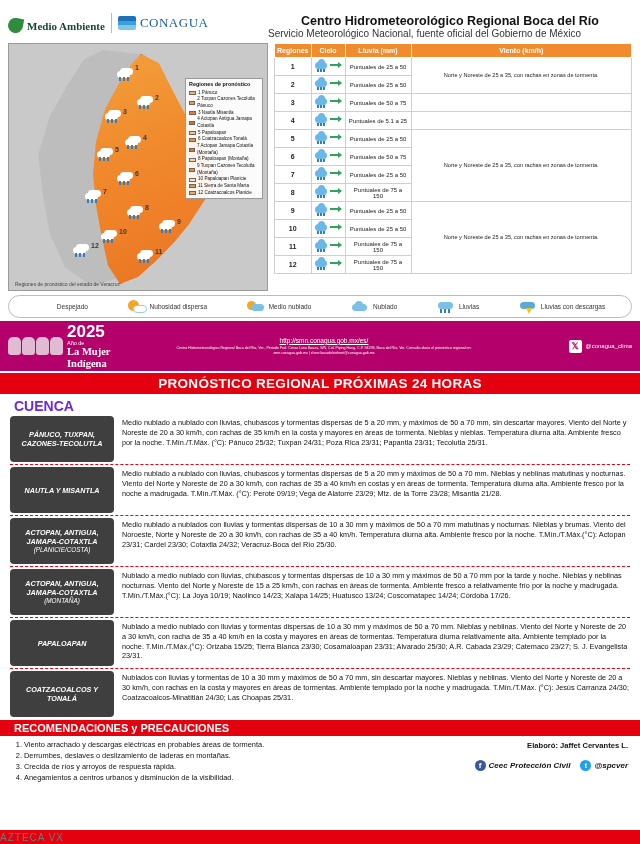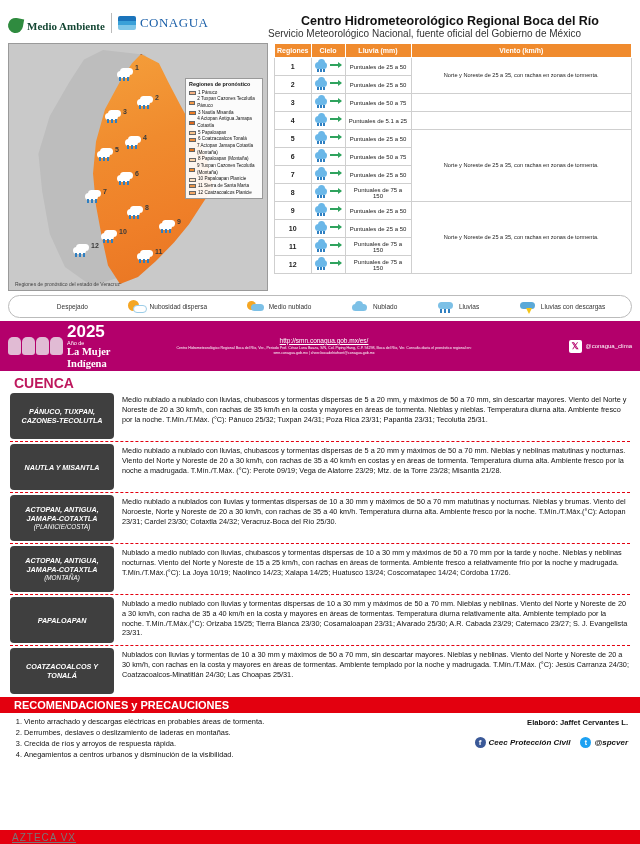--- a/index.html
+++ b/index.html
@@ -131,21 +131,21 @@
   .pb-handle { font-size:6px; }
 
   
   .red-bar {
     background:#e3000f; color:#fff; text-align:center; font-weight:bold;
     font-size:13.5px; padding:3px 0; letter-spacing:.3px;
     border-top:2px solid #fff;
   }
 
   
-  .cuenca-head { font-size:14px; font-weight:bold; padding:4px 0 2px 14px; color:#be185d; }
+  .cuenca-head { font-size:14px; font-weight:bold; padding:4px 0 2px 14px; color:#6d28d9; }
   .rows { padding:0 10px; }
   .frow { display:flex; align-items:stretch; margin-bottom:2px; }
   .fname {
     width:104px; background:#3f3f3f; color:#fff; border-radius:4px;
     font-size:7.2px; font-weight:bold; text-align:center; line-height:1.25;
     display:flex; flex-direction:column; align-items:center; justify-content:center;
     padding:3px 2px; min-height:46px;font-style:italic;
   }
   .fname .sub { font-weight:normal; font-size:6.4px; }
   .ftext { flex:1; padding:2px 0 3px 8px; font-size:7.3px; line-height:1.34; color:#111; }
@@ -156,21 +156,21 @@
   .rec-body { display:flex; padding:3px 12px 0 14px; }
   .rec-list { flex:1; font-size:7.4px; line-height:1.5; }
   .rec-list li { margin-left:10px; }
   .rec-right { width:190px; text-align:right; font-size:7.6px; padding-top:2px;}
   .rec-right .elab { font-weight:bold; }
   .social { display:flex; justify-content:flex-end; align-items:center; gap:10px; margin-top:10px;}
   .soc-item { display:flex; align-items:center; gap:3px; font-size:8px; font-style:italic; font-weight:bold;}
   .fb { width:11px;height:11px;border-radius:50%;background:#3b5998;color:#fff;font-size:8px;display:flex;align-items:center;justify-content:center;font-style:normal;}
   .tw { width:11px;height:11px;border-radius:50%;background:#1da1f2;color:#fff;font-size:7px;display:flex;align-items:center;justify-content:center;font-style:normal;}
   .footer-bar { position:absolute; left:0; bottom:0; width:640px; height:14px; background:#e3000f; }
-  .wm { position:absolute; left:12px; bottom:1px; font-size:10px; color:#777; letter-spacing:1px;text-decoration:underline;}
+  .wm { position:absolute; left:0; bottom:1px; font-size:10px; color:#777; letter-spacing:1px;}
 </style>
 </head>
 <body>
 
 <div class="page">
 
   <div class="header">
     <div class="logo-block">
       <div class="sem-logo">
         <span class="leaf"></span>
@@ -401,20 +401,21 @@
     <div class="pb-mid">
       <a class="pb-url" href="#">http://smn.conagua.gob.mx/es/</a>
       <div class="pb-fine">Centro Hidrometeorológico Regional Boca del Río, Ver., Periodo Prof. César Luna Bauza, S/N, Col. Piping Hang, C.P. 94298, Boca del Río, Ver. Consulta diaria el pronóstico regional en: smn.conagua.gob.mx | cheer.bocadelriofront@conagua.gob.mx</div>
     </div>
     <div class="pb-right">
       <span class="x-mark">𝕏</span>
       <span class="pb-handle">@conagua_clima</span>
     </div>
   </div>
 
+  <div class="red-bar">PRONÓSTICO REGIONAL PRÓXIMAS 24 HORAS</div>
 
   <div class="cuenca-head">CUENCA</div>
 
   <div class="rows">
 
     <div class="frow">
       <div class="fname">
         <span>PÁNUCO, TUXPAN, CAZONES-TECOLUTLA</span>
         <span class="sub"></span>
       </div>

